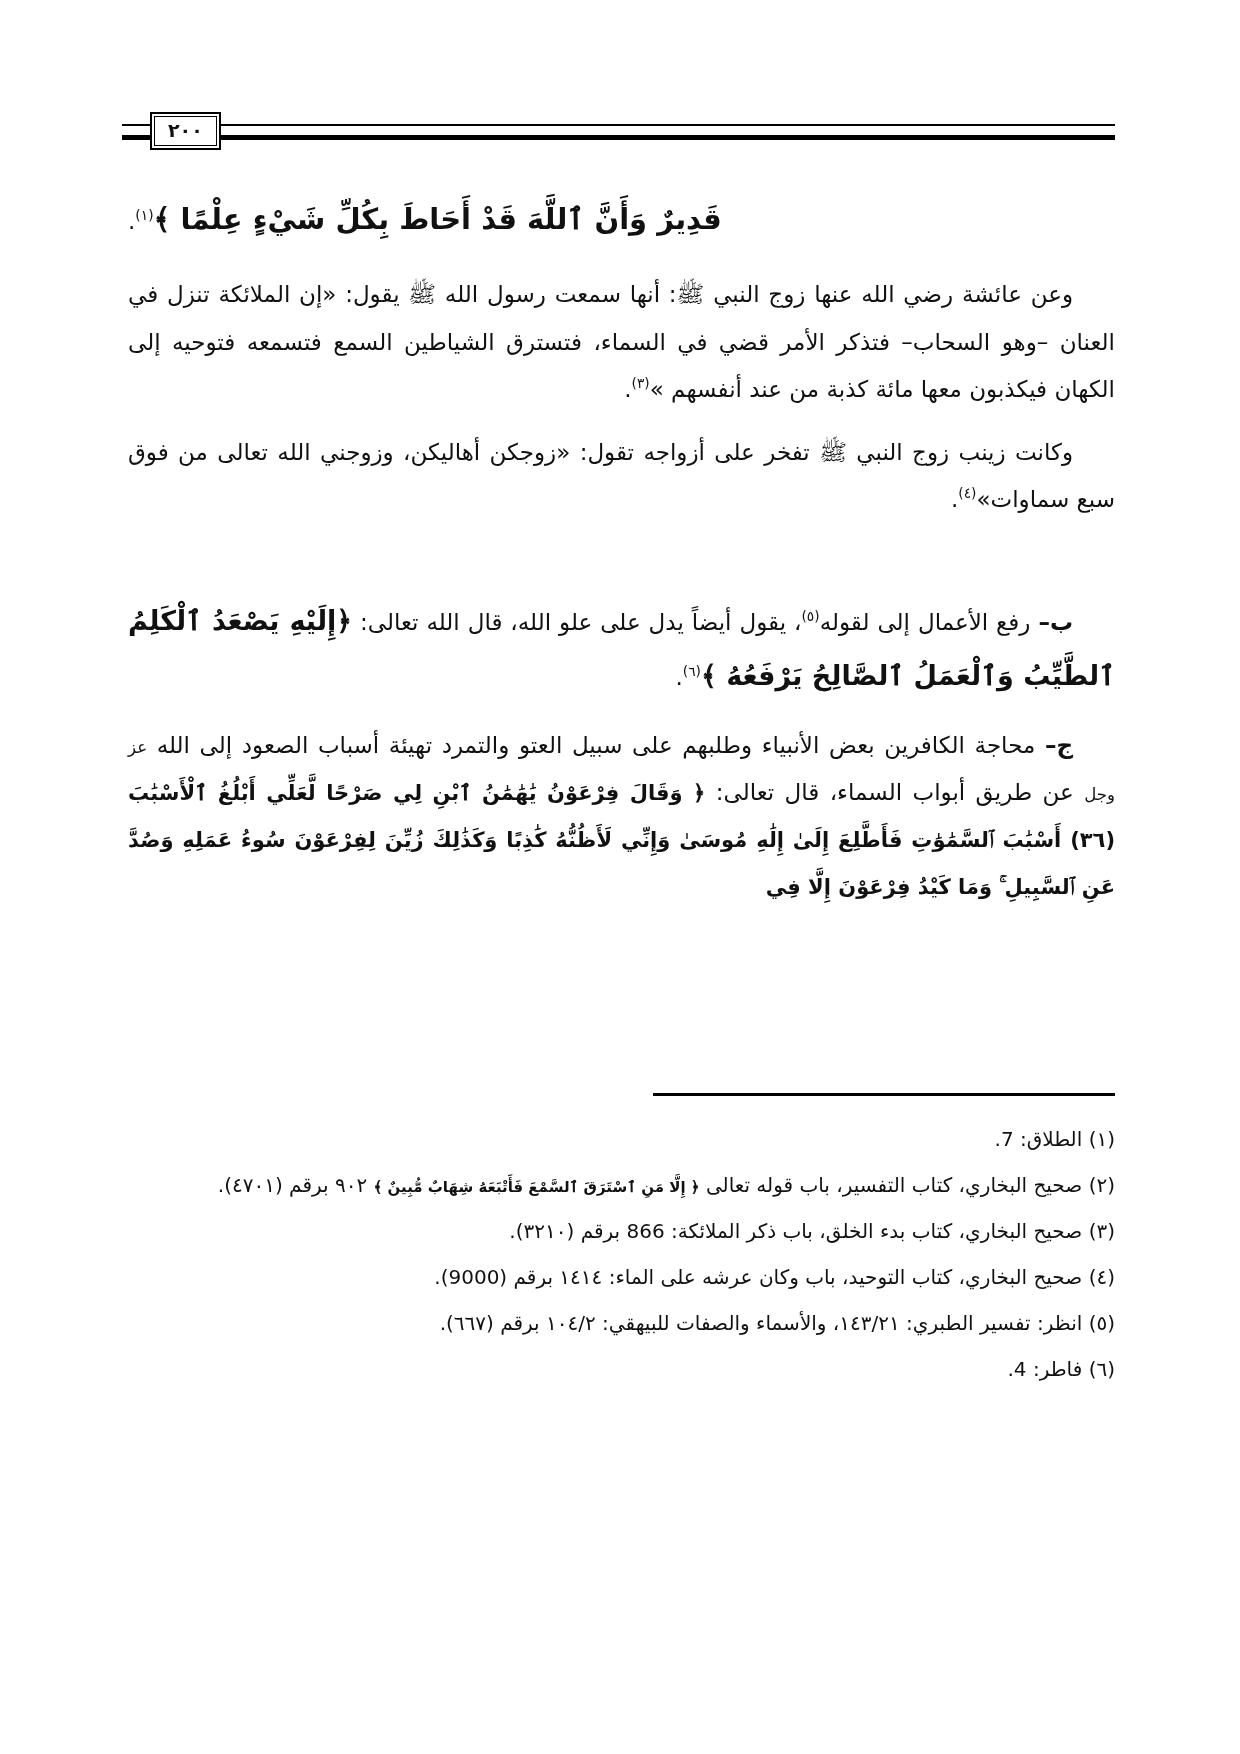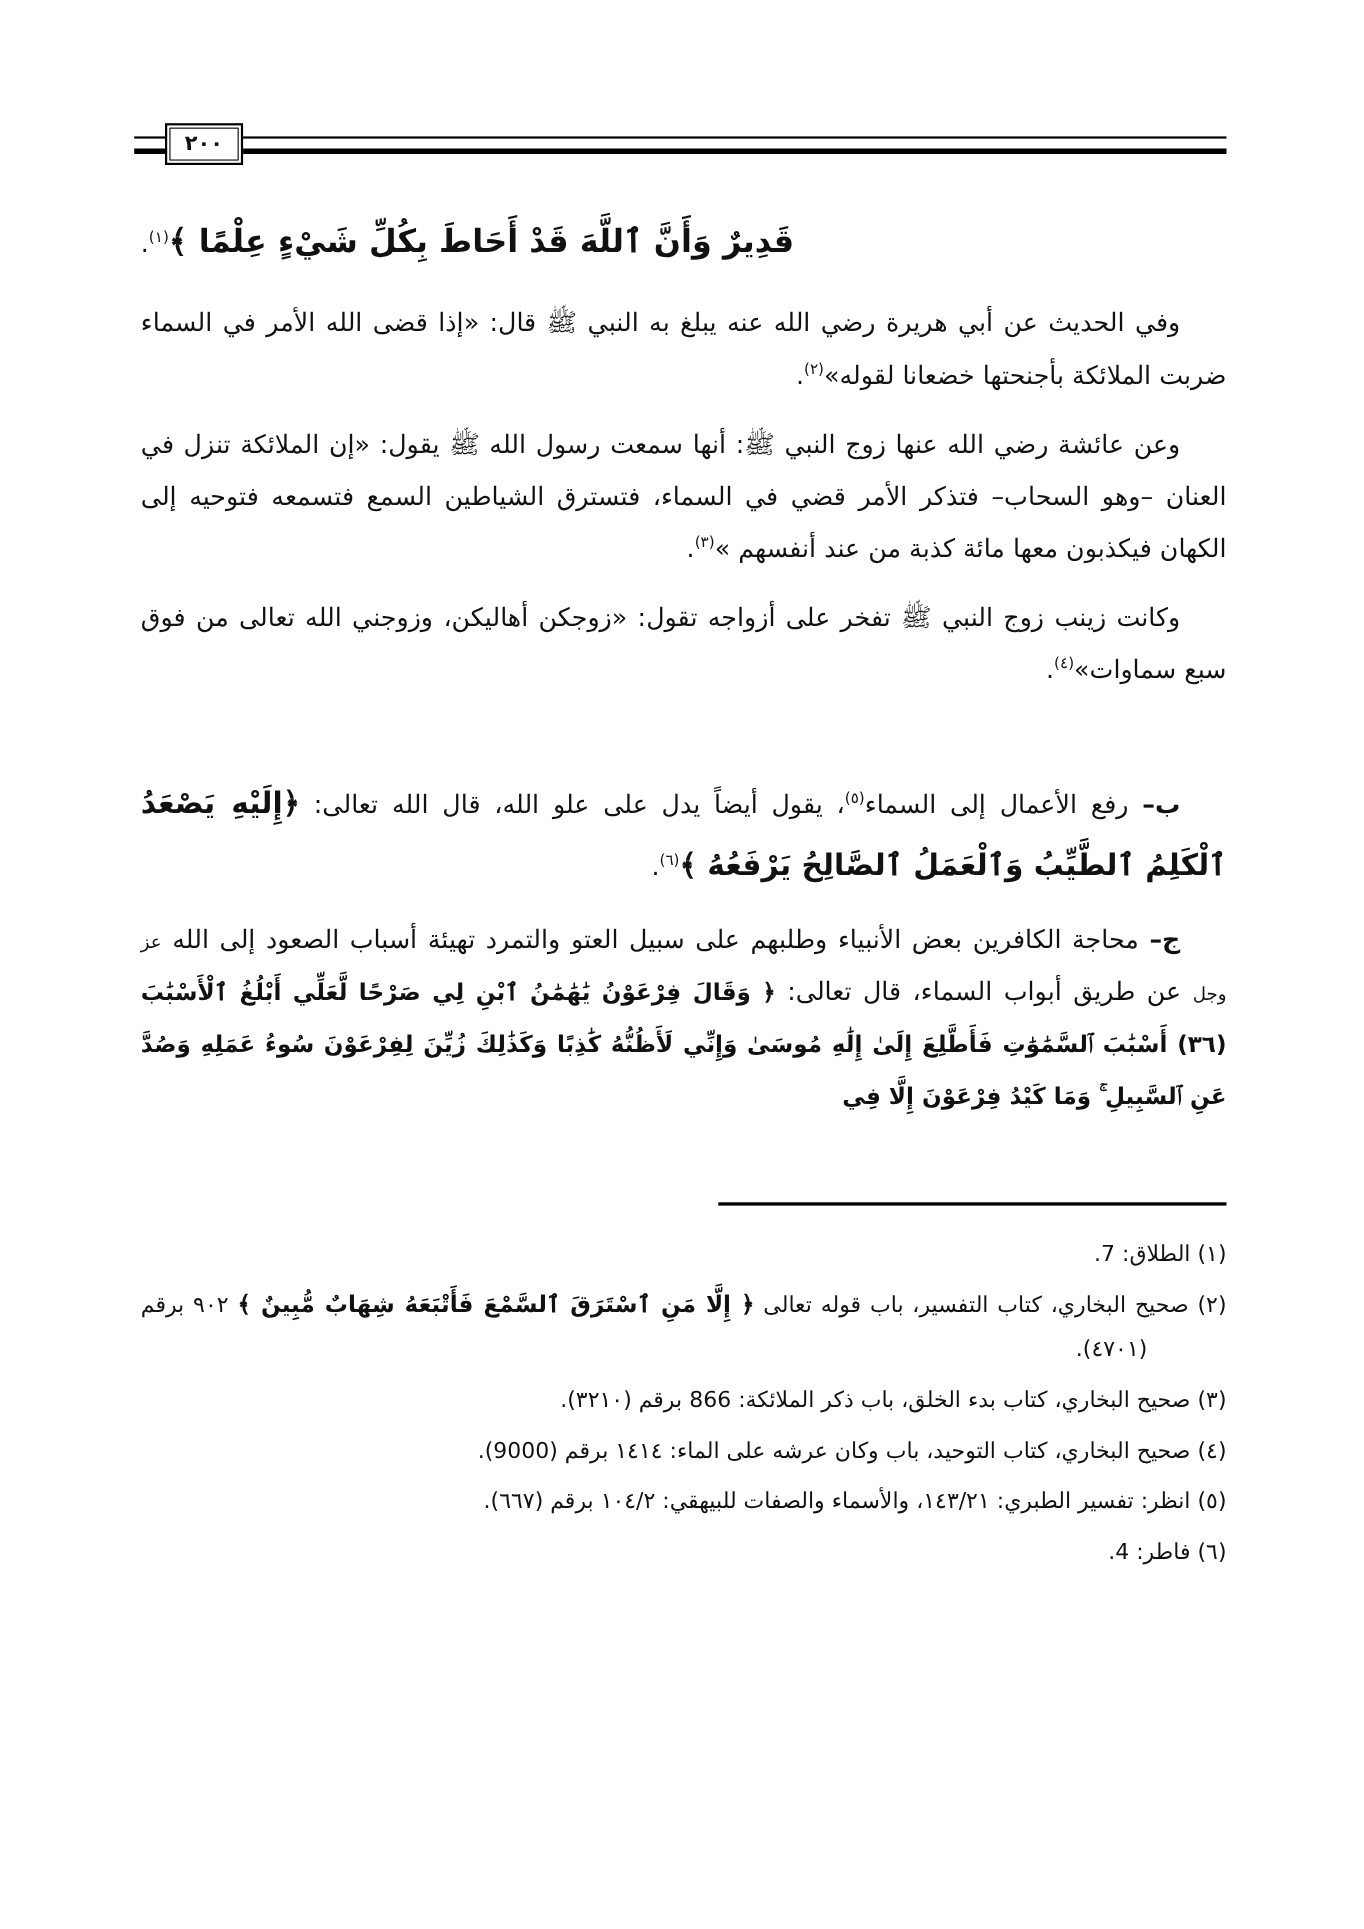--- a/index.html
+++ b/index.html
@@ -108,46 +108,45 @@
     background: #000;
     margin: 0 0 24px 0;
   }
   .footnote {
     padding-right: 72px;
     text-indent: -72px;
     margin-bottom: 7px;
   }
   .fn-quran {
     font-weight: bold;
-    font-size: 21px;
+    font-size: 15px;
   }
 </style>
 </head>
 <body>
 
 <div class="page">
 
   <header class="page-header">
     <div class="header-rules"></div>
     <div class="page-number-box">
       <span class="inner">٢٠٠</span>
     </div>
   </header>
 
   <main class="content">
 
     <p class="quran-line"><span class="quran">قَدِيرٌ وَأَنَّ ٱللَّهَ قَدْ أَحَاطَ بِكُلِّ شَيْءٍ عِلْمًا ﴾</span><sup class="fnref">(١)</sup><span>.</span></p>
 
-    <p class="indent"><span>وفي الحديث عن أبي هريرة رضي الله عنه يبلغ به النبي ﷺ قال: «إذا قضى الله الأمر في السماء ضربت الملائكة بأجنحتها خضعانا لقوله»</span><sup class="fnref">(٢)</sup><span>.</span></p>
 
     <p class="indent"><span>وعن عائشة رضي الله عنها زوج النبي ﷺ: أنها سمعت رسول الله ﷺ يقول: «إن الملائكة تنزل في العنان –وهو السحاب– فتذكر الأمر قضي في السماء، فتسترق الشياطين السمع فتسمعه فتوحيه إلى الكهان فيكذبون معها مائة كذبة من عند أنفسهم »</span><sup class="fnref">(٣)</sup><span>.</span></p>
 
     <p class="indent p4"><span>وكانت زينب زوج النبي ﷺ تفخر على أزواجه تقول: «زوجكن أهاليكن، وزوجني الله تعالى من فوق سبع سماوات»</span><sup class="fnref">(٤)</sup><span>.</span></p>
 
-    <p class="indent p5"><span class="lead">ب–</span><span> رفع الأعمال إلى السماء</span><sup class="fnref">(٥)</sup><span>، يقول أيضاً يدل على علو الله، قال الله تعالى: </span><span class="quran">﴿إِلَيْهِ يَصْعَدُ ٱلْكَلِمُ ٱلطَّيِّبُ وَٱلْعَمَلُ ٱلصَّالِحُ يَرْفَعُهُ ﴾</span><sup class="fnref">(٦)</sup><span>.</span></p>
+    <p class="indent p5"><span class="lead">ب–</span><span> رفع الأعمال إلى لقوله</span><sup class="fnref">(٥)</sup><span>، يقول أيضاً يدل على علو الله، قال الله تعالى: </span><span class="quran">﴿إِلَيْهِ يَصْعَدُ ٱلْكَلِمُ ٱلطَّيِّبُ وَٱلْعَمَلُ ٱلصَّالِحُ يَرْفَعُهُ ﴾</span><sup class="fnref">(٦)</sup><span>.</span></p>
 
     <p class="indent"><span class="lead">ج–</span><span> محاجة الكافرين بعض الأنبياء وطلبهم على سبيل العتو والتمرد تهيئة أسباب الصعود إلى الله </span><span class="honorific">عز وجل</span><span> عن طريق أبواب السماء، قال تعالى: </span><span class="quran-lg">﴿ وَقَالَ فِرْعَوْنُ يَٰهَٰمَٰنُ ٱبْنِ لِي صَرْحًا لَّعَلِّي أَبْلُغُ ٱلْأَسْبَٰبَ (٣٦) أَسْبَٰبَ ٱلسَّمَٰوَٰتِ فَأَطَّلِعَ إِلَىٰ إِلَٰهِ مُوسَىٰ وَإِنِّي لَأَظُنُّهُ كَٰذِبًا وَكَذَٰلِكَ زُيِّنَ لِفِرْعَوْنَ سُوءُ عَمَلِهِ وَصُدَّ عَنِ ٱلسَّبِيلِ ۚ وَمَا كَيْدُ فِرْعَوْنَ إِلَّا فِي</span></p>
 
   </main>
 
   <footer class="footnotes">
     <div class="fn-rule"></div>
 
     <div class="footnote"><span>(١)</span><span> الطلاق: 7.</span></div>
 

